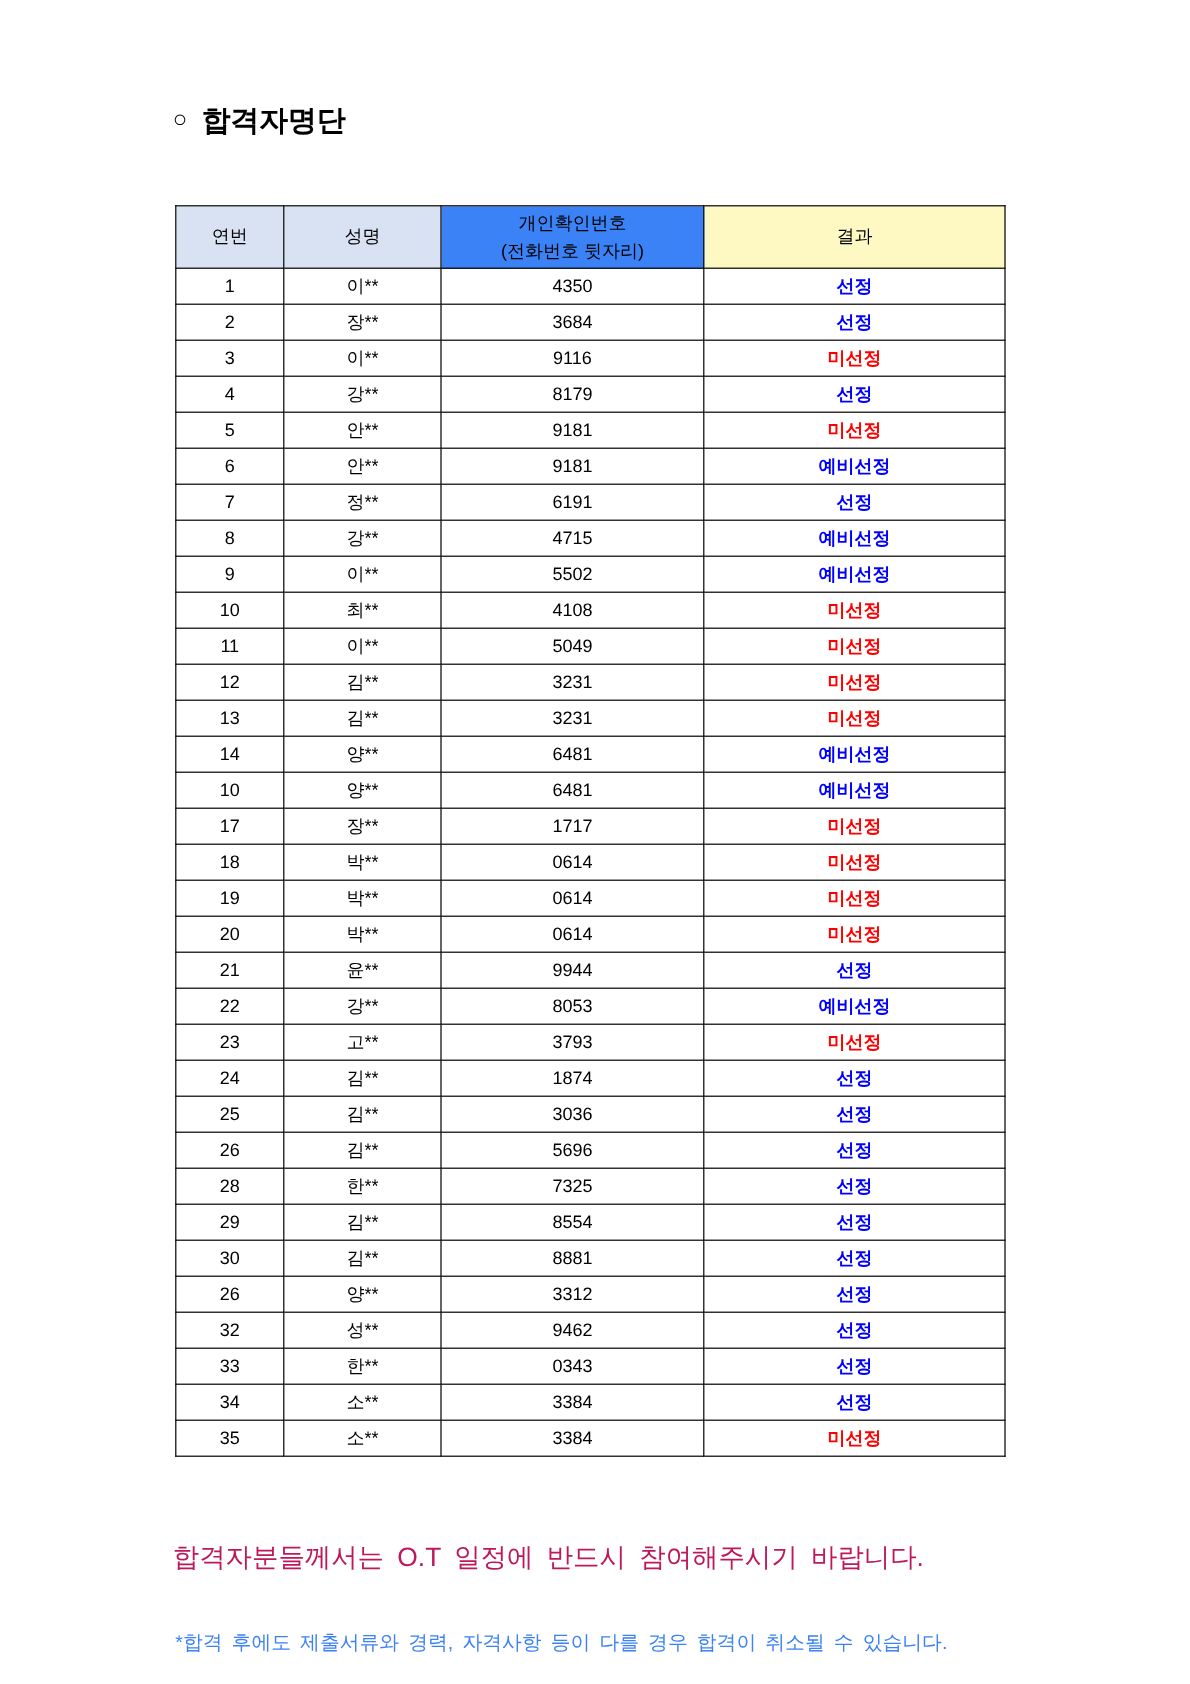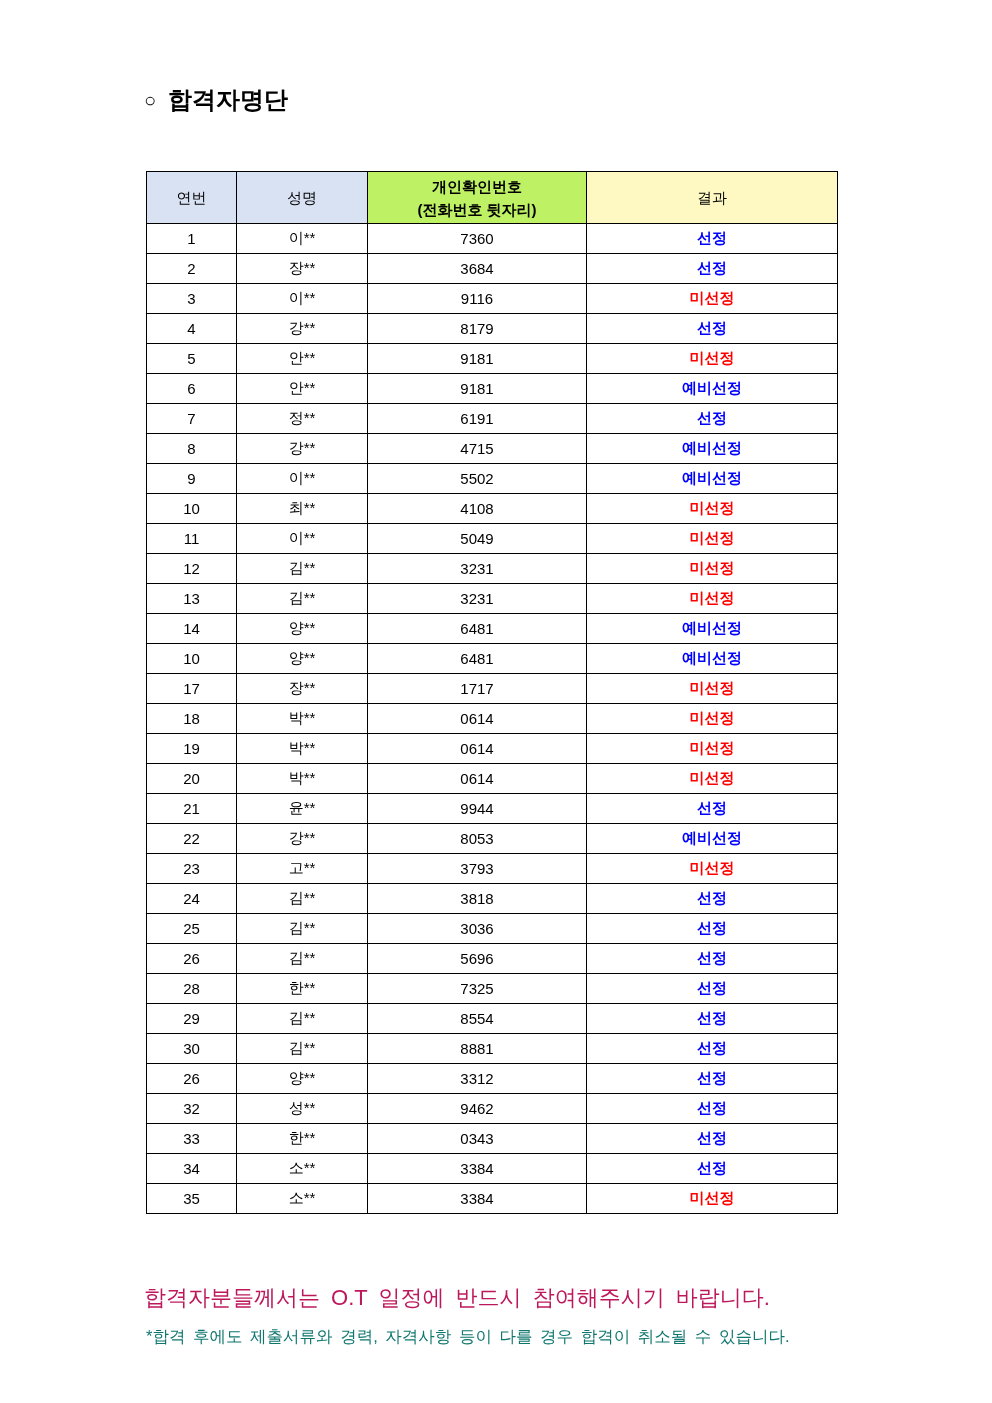--- a/index.html
+++ b/index.html
@@ -91,32 +91,32 @@
       <colgroup>
         <col class="c-no">
           <col class="c-name">
           <col class="c-phone">
           <col class="c-result">
       </colgroup>
       <thead>
         <tr>
           <th style="background: rgb(217, 226, 243);">연번</th>
           <th style="background: rgb(217, 226, 243);">성명</th>
-          <th style="background: #bef264; font-weight: bold;">
+          <th style="background: #3b82f6;">
             <div>개인확인번호</div>
             <div>(전화번호 뒷자리)</div>
           </th>
           <th style="background: #fef9c3;">결과</th>
         </tr>
       </thead>
       <tbody>
           <tr>
             <td>1</td>
             <td>이**</td>
-            <td>7360</td>
+            <td>4350</td>
             <td style="color: rgb(0, 0, 255); font-weight: bold;">선정</td>
           </tr>
           <tr>
             <td>2</td>
             <td>장**</td>
             <td>3684</td>
             <td style="color: rgb(0, 0, 255); font-weight: bold;">선정</td>
           </tr>
           <tr>
             <td>3</td>
@@ -234,21 +234,21 @@
           </tr>
           <tr>
             <td>23</td>
             <td>고**</td>
             <td>3793</td>
             <td style="color: rgb(255, 0, 0); font-weight: bold;">미선정</td>
           </tr>
           <tr>
             <td>24</td>
             <td>김**</td>
-            <td>3818</td>
+            <td>1874</td>
             <td style="color: rgb(0, 0, 255); font-weight: bold;">선정</td>
           </tr>
           <tr>
             <td>25</td>
             <td>김**</td>
             <td>3036</td>
             <td style="color: rgb(0, 0, 255); font-weight: bold;">선정</td>
           </tr>
           <tr>
             <td>26</td>
@@ -302,15 +302,15 @@
             <td>35</td>
             <td>소**</td>
             <td>3384</td>
             <td style="color: rgb(255, 0, 0); font-weight: bold;">미선정</td>
           </tr>
         </tbody>
     </table>
   </div>
 
   <div class="notice">합격자분들께서는 O.T 일정에 반드시 참여해주시기 바랍니다.</div>
-  <div class="warning" style="color: #0f766e;">*합격 후에도 제출서류와 경력, 자격사항 등이 다를 경우 합격이 취소될 수 있습니다.</div>
+  <div class="warning" style="color: #3b82f6; margin-top: 32px;">*합격 후에도 제출서류와 경력, 자격사항 등이 다를 경우 합격이 취소될 수 있습니다.</div>
 
 </div>
 
 </body></html>

